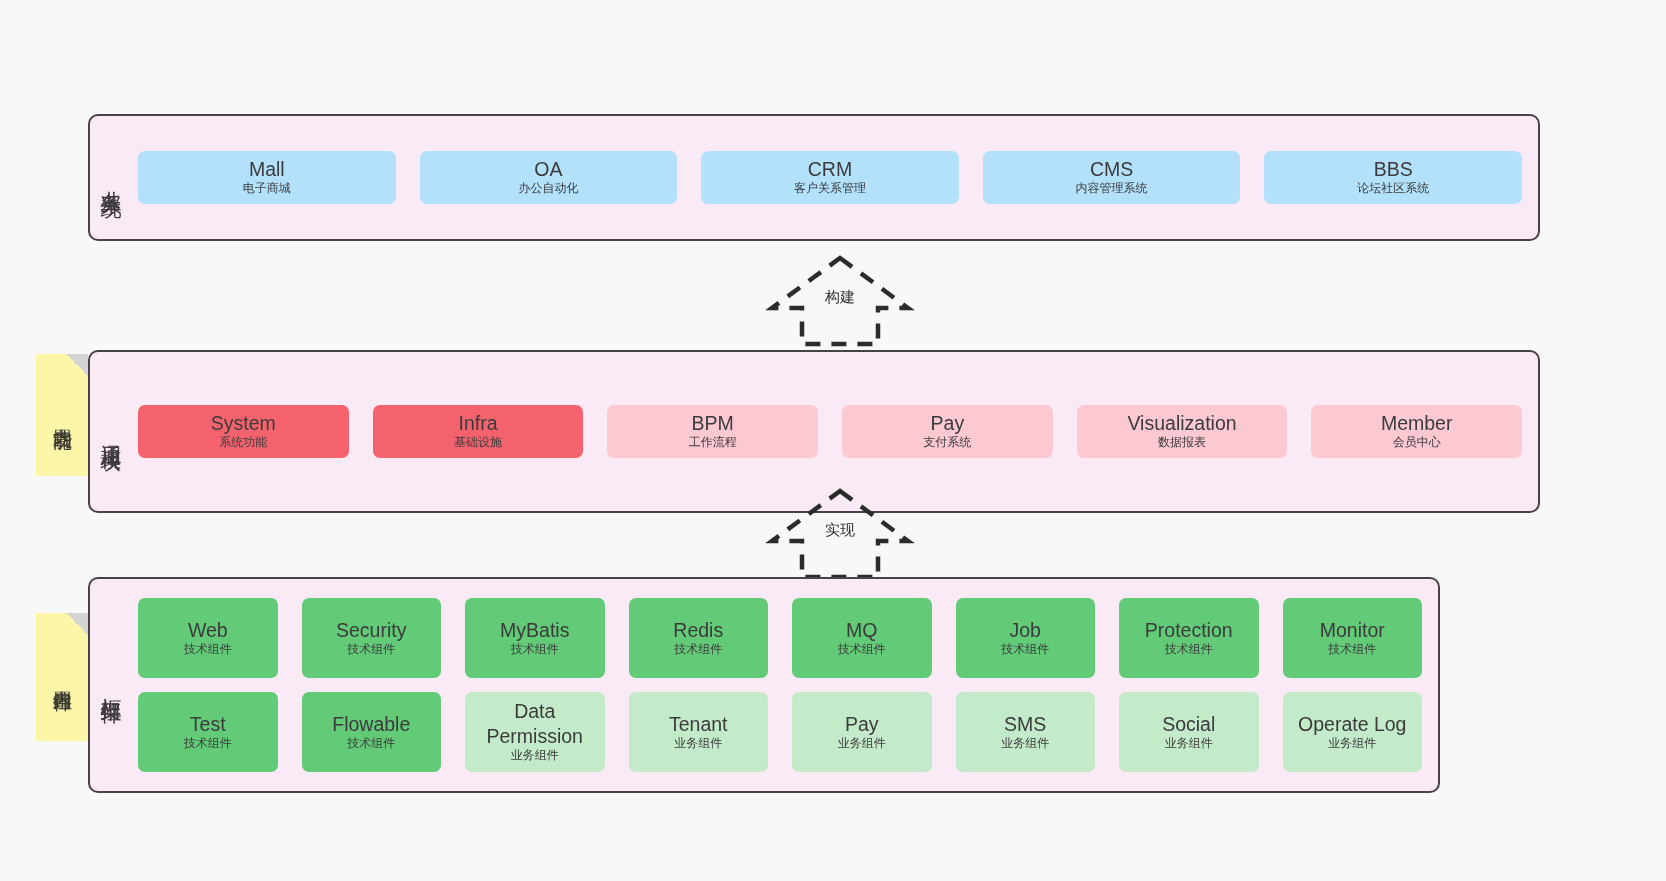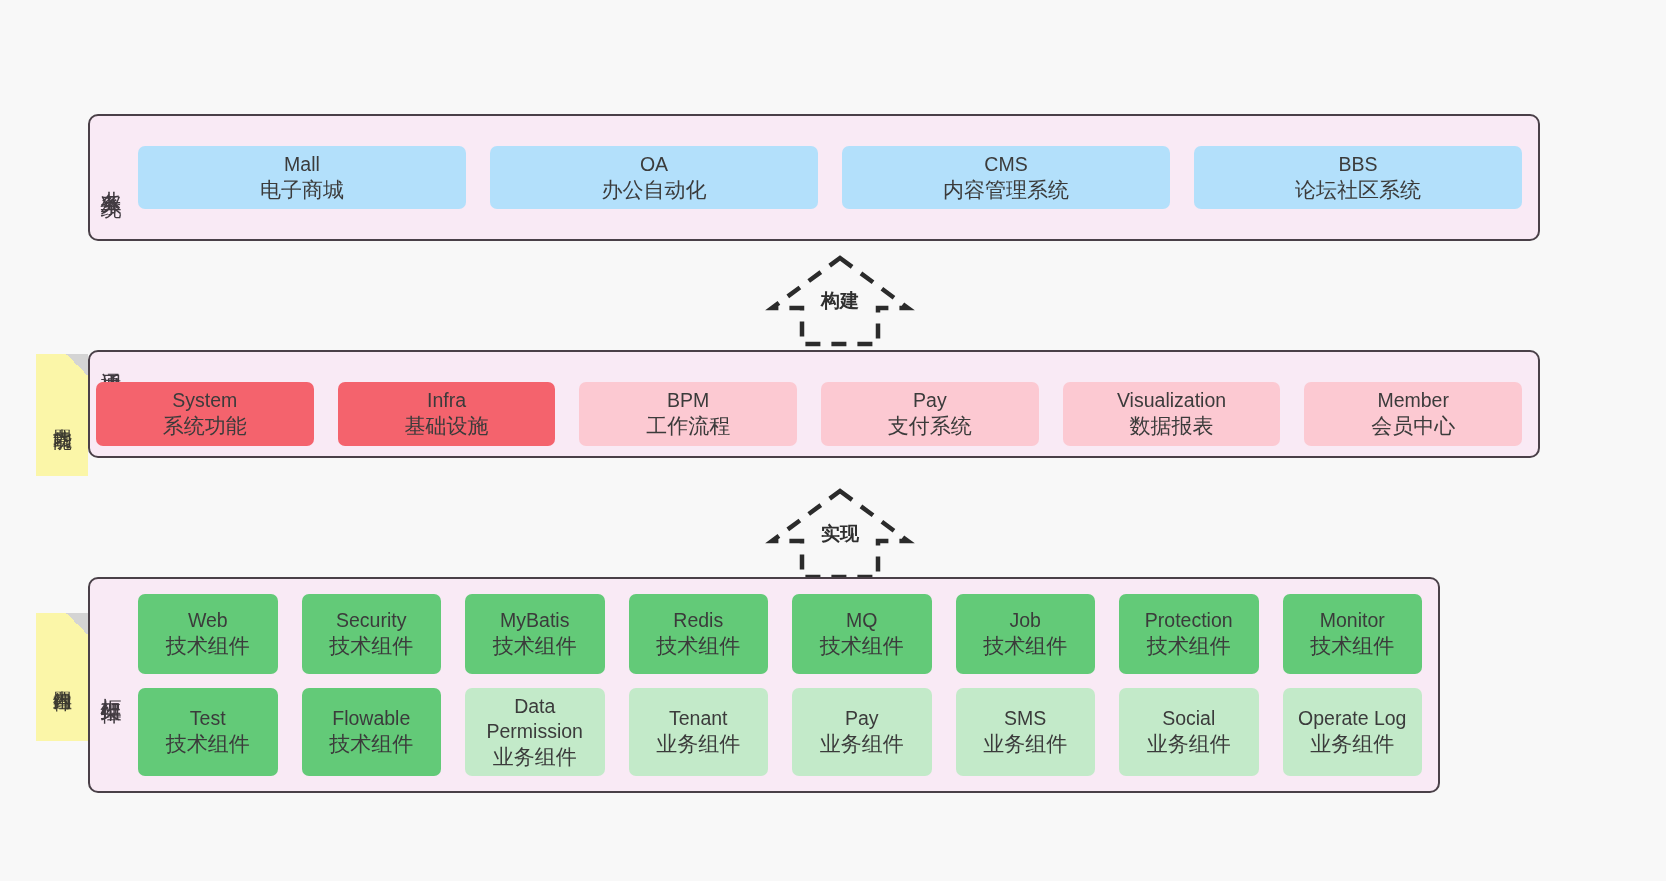--- a/index.html
+++ b/index.html
@@ -63,32 +63,32 @@
     flex-direction: column;
     align-items: center;
     justify-content: center;
     text-align: center;
     color: #3b3b3b;
     line-height: 1.28;
     padding: 6px 4px;
     user-select: none;
   }
   .cell .en { font-size: 19.5px; }
-  .cell .cn { font-size: 21px; }
+  .cell .cn { font-size: 12px; font-family: Liberation Mono, monospace; }
 
   
   .tone-blue       { background: #b3e0fb; }
   .tone-red        { background: #f4636d; }
   .tone-pink       { background: #fcc9d2; }
   .tone-green      { background: #63ca78; }
   .tone-greenlight { background: #c3eac9; }
 
   
   #layer-business { left: 88px;  top: 114px; width: 1452px; height: 127px; }
-  #layer-common   { left: 88px;  top: 350px; width: 1452px; height: 108px; flex-direction: column; }
+  #layer-common   { left: 88px;  top: 350px; width: 1452px; height: 163px; }
   #layer-frame    { left: 88px;  top: 577px; width: 1352px; height: 216px; }
 
   #layer-frame .layer-body { gap: 14px; padding: 16px 16px 16px 6px; }
   #layer-frame .cell { min-height: 80px; }
 
   
   .sticky {
     position: absolute;
     width: 52px;
     background: #fbf6a8;
@@ -120,47 +120,50 @@
     position: absolute;
     width: 160px;
     height: 95px;
   }
   .arrow-wrap svg { display: block; }
   .arrow-label {
     position: absolute;
     left: 50%;
     transform: translateX(-50%);
     top: 36px;
-    font-size: 19px;
+    font-size: 15px;
     color: #2f2f2f;
     background: transparent;
     padding: 0 3px;
     white-space: nowrap;
     user-select: none;
-    font-weight: bold;
   }
   #arrow-build    { left: 760px; top: 252px; }
   #arrow-implement{ left: 760px; top: 485px; }
 </style>
 </head>
 <body>
 
 <div id="canvas">
 
   <div class="layer" id="layer-business">
     <div class="layer-title">业务系统</div>
     <div class="layer-body">
       <div class="row" id="business-row">
           <div class="cell tone-blue">
             <div class="en">Mall</div>
             <div class="cn">电子商城</div>
           </div>
           <div class="cell tone-blue">
             <div class="en">OA</div>
             <div class="cn">办公自动化</div>
+          </div>
+          <div class="cell tone-blue">
+            <div class="en">CRM</div>
+            <div class="cn">客户关系管理</div>
           </div>
           <div class="cell tone-blue">
             <div class="en">CMS</div>
             <div class="cn">内容管理系统</div>
           </div>
           <div class="cell tone-blue">
             <div class="en">BBS</div>
             <div class="cn">论坛社区系统</div>
           </div>
         </div>

